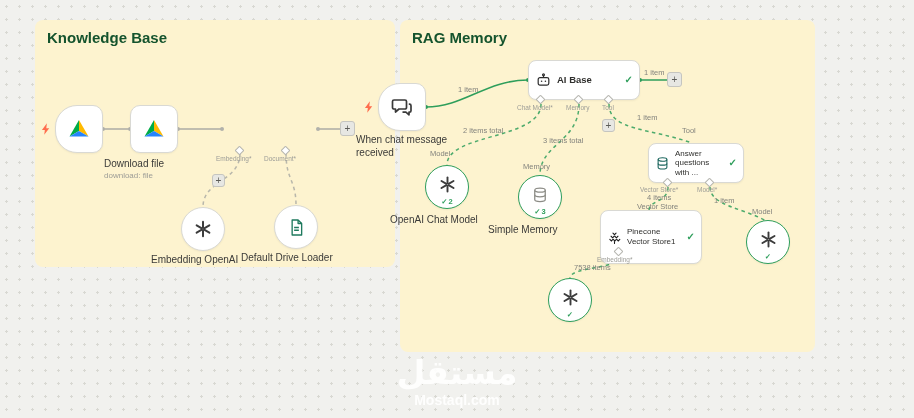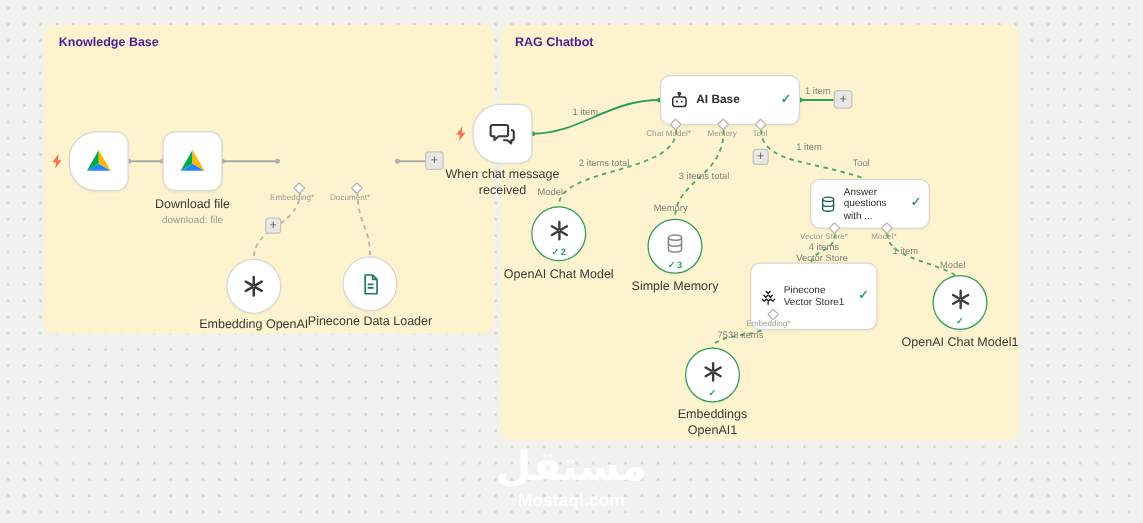--- a/index.html
+++ b/index.html
@@ -4,21 +4,21 @@
 <style>
   html,body{margin:0;padding:0;background:#e9e9e6;}
   .canvas{
     position:relative;width:914px;height:418px;overflow:hidden;
     background-color:var(--color-canvas,#f1f1ee);
     background-image:radial-gradient(var(--color-dot,#d8d8d2) 1px, transparent 1.3px);
     background-size:13px 13px;
     font-family:"Liberation Sans",sans-serif;
   }
   .sticky{position:absolute;background:var(--color-sticky,#fdf3cf);border-radius:8px;}
-  .sticky-title{font-size:10px;font-weight:bold;color:#4c1d95;padding:9px 12px;}
+  .sticky-title{font-size:15px;font-weight:bold;color:#14532d;padding:9px 12px;}
 
   .edges{position:absolute;inset:0;pointer-events:none;}
   .edges path{fill:none;stroke-width:1.5;}
   .e-gray{stroke:#ababa5;}
   .e-green{stroke:var(--color-green,#2e9e5b);}
   .dashed{stroke-dasharray:3.5 3.5;stroke-opacity:.85;}
   .dot-gray{fill:#b1b1ab;}
   .dot-green{fill:var(--color-green,#2e9e5b);}
 
   .node{position:absolute;background:#fff;border:1px solid var(--color-node_border,#d9d9d4);
@@ -32,21 +32,21 @@
   .nicon{width:24px;height:24px;color:#3a4750;flex:none;}
   .nicon.sm{width:15px;height:15px;}
   .nicon.md{width:17px;height:17px;}
   .ntext{font-size:8px;color:#2f2f2d;line-height:1.2;text-align:left;}
   .ntext.md{font-size:9.5px;font-weight:bold;}
   .ncheck{color:var(--color-green,#2e9e5b);font-weight:bold;font-size:10px;line-height:1;}
   .runs{position:absolute;bottom:2px;left:0;right:0;display:flex;justify-content:center;gap:1px;
         font-size:7.5px;font-weight:bold;color:var(--color-green,#2e9e5b);}
   .bolt{position:absolute;left:-17px;top:50%;transform:translateY(-50%);width:14px;height:14px;color:var(--color-bolt,#ff6d4d);}
 
-  .nlabel{position:absolute;text-align:center;font-size:10px;color:#3a3a38;line-height:1.25;}
+  .nlabel{position:absolute;font-size:10px;color:#3a3a38;line-height:1.25;}
   .nlabel .sub{font-size:8px;color:#9c9c96;}
 
   .port{position:absolute;width:7px;height:7px;background:#fff;border:1.2px solid #b6b6b0;
         transform:rotate(45deg);border-radius:1px;box-sizing:border-box;}
   .addbtn{position:absolute;background:#e7e7e3;border:1px solid #c5c5c0;border-radius:3px;color:#5c5c58;
           display:flex;align-items:center;justify-content:center;font-size:10px;line-height:1;box-sizing:border-box;cursor:pointer;}
 
   .elabel{position:absolute;font-size:7.5px;color:#83837d;white-space:nowrap;}
   .plabel{position:absolute;font-size:6.5px;color:#9d9d97;white-space:nowrap;}
 
@@ -120,21 +120,21 @@
     </symbol>
   </defs>
 </svg>
 
 <div class="canvas">
 
   <div class="sticky" style="left:35px;top:20px;width:360px;height:247px">
     <div class="sticky-title">Knowledge Base</div>
   </div>
   <div class="sticky" style="left:400px;top:20px;width:415px;height:332px">
-    <div class="sticky-title">RAG Chatbot</div>
+    <div class="sticky-title">RAG Memory</div>
   </div>
 
   <svg class="edges" viewBox="0 0 914 418">
     <path class="e-gray" d="M103 129 H130"></path>
     <path class="e-gray" d="M178 129 H222"></path>
     <path class="e-gray" d="M318 129 H340"></path>
     <path class="e-gray dashed" d="M240 153 C240 182 203 180 203 207"></path>
     <path class="e-gray dashed" d="M286 153 C286 180 296 180 296 205"></path>
     <path class="e-green" d="M426 107 C464 107 486 80 528 80"></path>
     <path class="e-green" d="M640 80 H667"></path>
@@ -193,21 +193,21 @@
   <div class="nlabel" style="left:151px;top:254px;width:104px">
     <div>Embedding OpenAI</div>
   </div>
 
   <div class="node circle" style="left:274px;top:205px">
     <svg class="nicon" style="width:19px;height:19px;color:#1f7a5e">
         <use href="#icon-file"></use>
       </svg>
   </div>
   <div class="nlabel" style="left:241px;top:252px;width:110px">
-    <div>Pinecone Data Loader</div>
+    <div>Default Drive Loader</div>
   </div>
 
   <div class="node sq trigger" style="left:378px;top:83px">
     <svg class="bolt">
         <use href="#icon-bolt"></use>
       </svg>
     <svg class="nicon" style="color:#3a3a3a">
         <use href="#icon-chat"></use>
       </svg>
   </div>
@@ -285,34 +285,28 @@
   <div class="plabel" style="left:597px;top:256px">Embedding*</div>
 
   <div class="node circle green" style="left:746px;top:220px">
     <svg class="nicon" style="width:19px;height:19px;color:#3c3c3c">
         <use href="#icon-openai"></use>
       </svg>
     <div class="runs">
       <span>✓</span>
     </div>
   </div>
-  <div class="nlabel" style="left:706px;top:269px;width:124px">
-    <div>OpenAI Chat Model1</div>
-  </div>
 
   <div class="node circle green" style="left:548px;top:278px">
     <svg class="nicon" style="width:19px;height:19px;color:#3c3c3c">
         <use href="#icon-openai"></use>
       </svg>
     <div class="runs">
       <span>✓</span>
     </div>
-  </div>
-  <div class="nlabel" style="left:527px;top:326px;width:86px">
-    <div>Embeddings OpenAI1</div>
   </div>
 
   <div class="elabel" style="left:458px;top:85px">1 item</div>
   <div class="elabel" style="left:644px;top:68px">1 item</div>
   <div class="elabel" style="left:463px;top:126px">2 items total</div>
   <div class="elabel" style="left:430px;top:149px">Model</div>
   <div class="elabel" style="left:543px;top:136px">3 items total</div>
   <div class="elabel" style="left:523px;top:162px">Memory</div>
   <div class="elabel" style="left:637px;top:113px">1 item</div>
   <div class="elabel" style="left:682px;top:126px">Tool</div>

